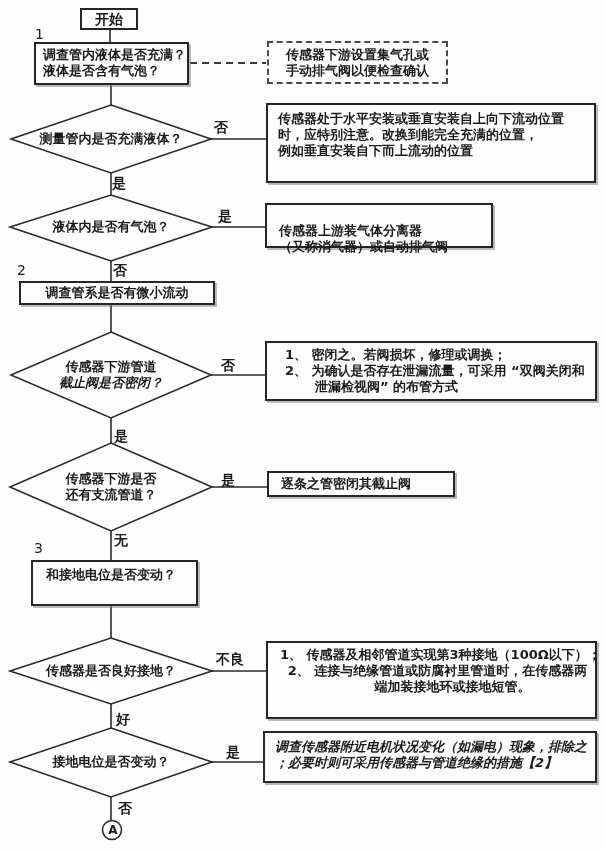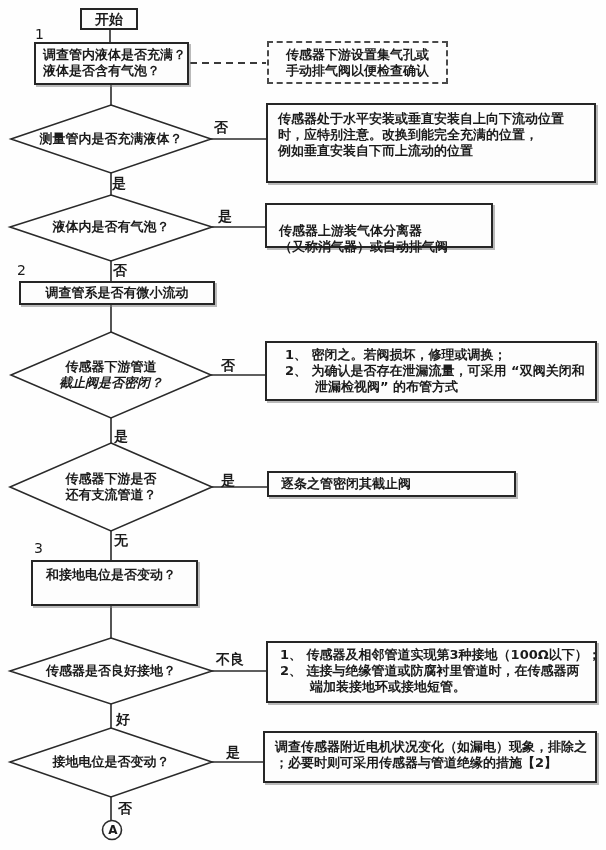--- a/index.html
+++ b/index.html
@@ -55,21 +55,21 @@
   }
 
   .pad-a{padding:3px 0 0 7px;}
   .pad-center{display:flex;flex-direction:column;align-items:center;justify-content:center;}
   .pad-r1{padding:6px 0 0 10px;}
   .pad-r2{padding:18px 0 0 12px;}
   .pad-r3{padding:4px 0 0 18px;}
   .pad-r4{padding:3px 0 0 12px;}
   .pad-p3{padding:5px 0 0 13px;}
   .pad-r5{padding:4px 0 0 12px;}
-  .pad-r6{padding:6px 16px 0 10px;}
+  .pad-r6{padding:6px 16px 0 10px;font-style:italic;}
 </style>
 </head>
 <body>
 
 <div id="canvas">
 
   <svg class="wires" width="606" height="850" viewBox="0 0 606 850">
     <line class="wire" x1="110" y1="30" x2="110" y2="42"></line>
     <line class="wire-dashed" x1="190" y1="63" x2="266" y2="63"></line>
     <line class="wire" x1="111" y1="85" x2="111" y2="105"></line>
@@ -145,35 +145,35 @@
     <div class="ln">2、 为确认是否存在泄漏流量，可采用 “双阀关闭和</div>
     <div class="ln indent">泄漏检视阀” 的布管方式</div>
   </div>
 
   <div class="edge-label" style="left:114px;top:429px;">是</div>
 
   <div class="dtext" style="top:471px;text-align:center;">传感器下游是否</div>
   <div class="dtext" style="top:487px;">还有支流管道？</div>
   <div class="edge-label" style="left:221px;top:473px;">是</div>
 
-  <div class="box shadowed pad-r4" style="left:267px;top:471px;width:249px;height:26px;">
+  <div class="box shadowed pad-r4" style="left:267px;top:471px;width:188px;height:26px;">
     <div class="ln">逐条之管密闭其截止阀</div>
   </div>
 
   <div class="edge-label" style="left:114px;top:533px;">无</div>
   <div class="sec-label" style="left:34px;top:541px;">3</div>
 
   <div class="box shadowed pad-p3" style="left:31px;top:560px;width:167px;height:46px;">
     <div class="ln">和接地电位是否变动？</div>
   </div>
 
   <div class="dtext" style="top:663px;">传感器是否良好接地？</div>
   <div class="edge-label" style="left:216px;top:652px;">不良</div>
 
-  <div class="box shadowed pad-r5" style="left:266px;top:641px;width:331px;height:62px;">
+  <div class="box shadowed pad-r5" style="left:266px;top:641px;width:331px;height:78px;text-align:center;">
     <div class="ln">1、 传感器及相邻管道实现第3种接地（100Ω以下）；</div>
     <div class="ln">2、 连接与绝缘管道或防腐衬里管道时，在传感器两</div>
     <div class="ln indent">端加装接地环或接地短管。</div>
   </div>
 
   <div class="edge-label" style="left:116px;top:712px;">好</div>
 
   <div class="dtext" style="top:754px;">接地电位是否变动？</div>
   <div class="edge-label" style="left:226px;top:745px;">是</div>
 

